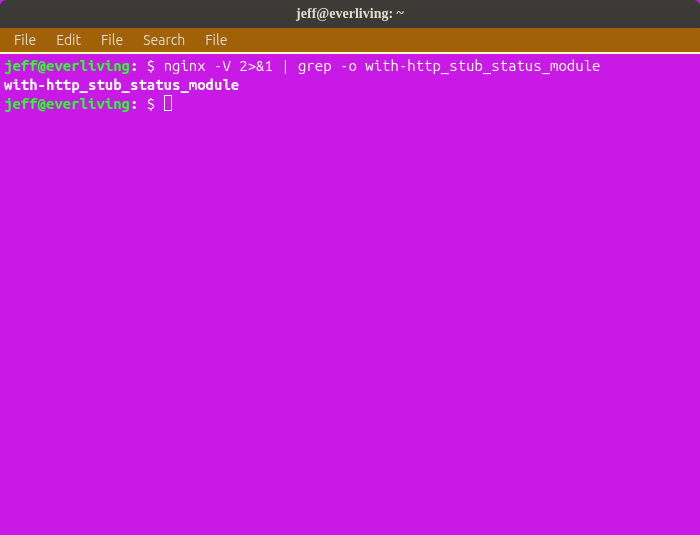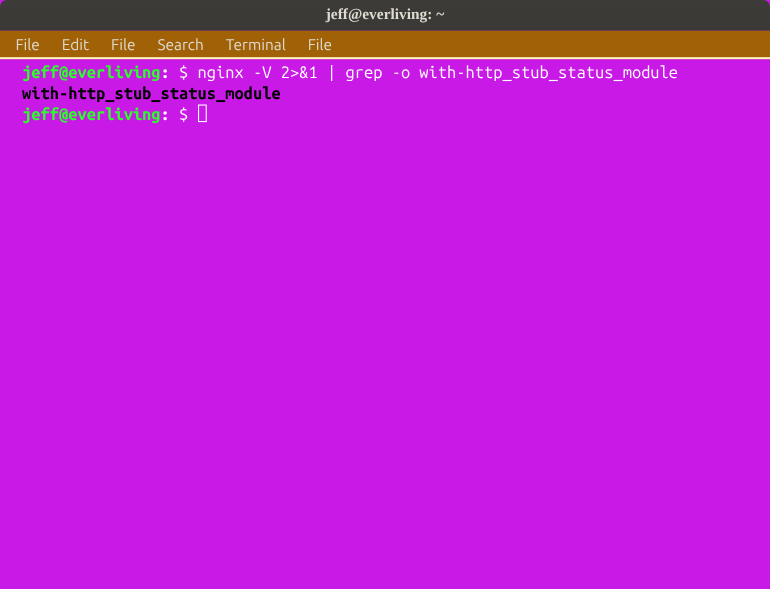--- a/index.html
+++ b/index.html
@@ -37,33 +37,33 @@
       font-family: "Ubuntu", sans-serif;
       font-size: 14px;
       border-bottom: 2px solid #fef9c3;
     }
     .menu-item {
       padding: 3px 10px;
       cursor: pointer;
     }
     .terminal-body {
       background: #c919e7;
-      padding: 2px 20px;
+      padding: 2px 4px;
       font-size: 15px;
       line-height: 19px;
       font-family: "Ubuntu Mono", "DejaVu Sans Mono", monospace;
       white-space: pre;
       color: #ffffff;
       height: calc(535px - 54px);
     }
     .prompt-user { color: #2bff2b; font-weight: bold; }
     .prompt-colon { color: #ffffff; font-weight: bold; }
     .prompt-path { color: #6fb1ff; font-weight: bold; }
     .cmd-text { color: #ffffff; }
-    .output-match { color: #000000; font-weight: bold; }
+    .output-match { color: #ffffff; font-weight: bold; }
     .cursor {
       display: inline-block;
       width: 8px;
       height: 16px;
       border: 1px solid #ffffff;
       vertical-align: text-bottom;
       margin-bottom: 1px;
     }
     .line { display: block; }
   </style>
@@ -72,17 +72,16 @@
 
 <div class="titlebar">
   <span>jeff@everliving: ~</span>
 </div>
 
 <div class="menubar">
   <div class="menu-item">File</div>
   <div class="menu-item">Edit</div>
   <div class="menu-item">File</div>
   <div class="menu-item">Search</div>
-  <div class="menu-item">Terminal</div>
   <div class="menu-item">File</div>
 </div>
 
 <div class="terminal-body"><span class="line"><span class="prompt-user">jeff@everliving</span><span class="prompt-colon">:</span><span class="prompt-path"> </span><span class="cmd-text">$ </span><span class="cmd-text">nginx -V 2&gt;&amp;1 | grep -o with-http_stub_status_module</span></span><span class="line"><span class="output-match">with-http_stub_status_module</span></span><span class="line"><span class="prompt-user">jeff@everliving</span><span class="prompt-colon">:</span><span class="prompt-path"> </span><span class="cmd-text">$ </span><span class="cursor"></span></span></div>
 
 </body></html>

